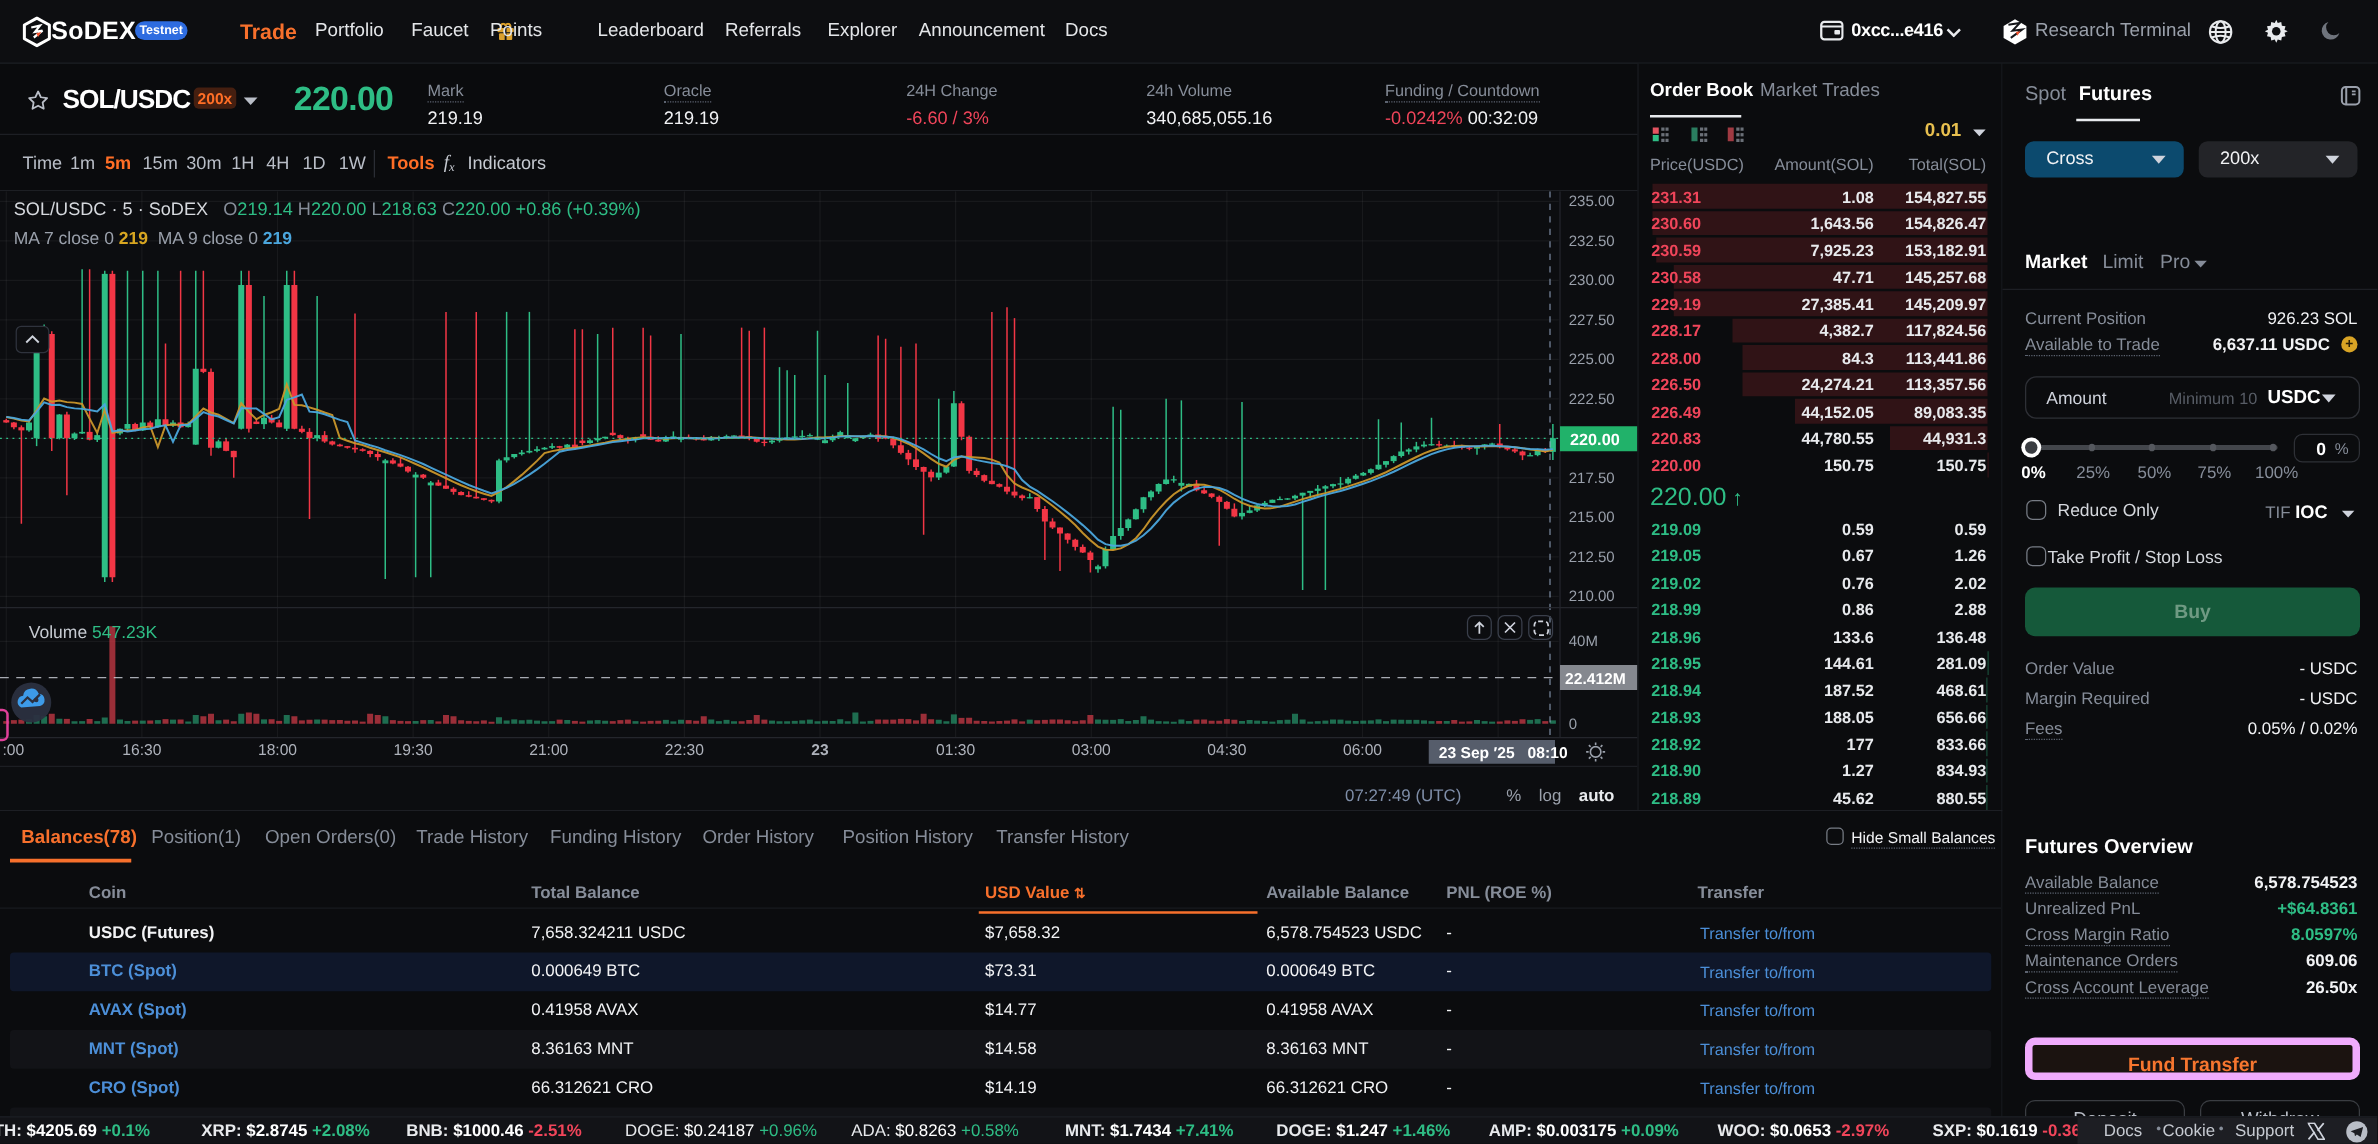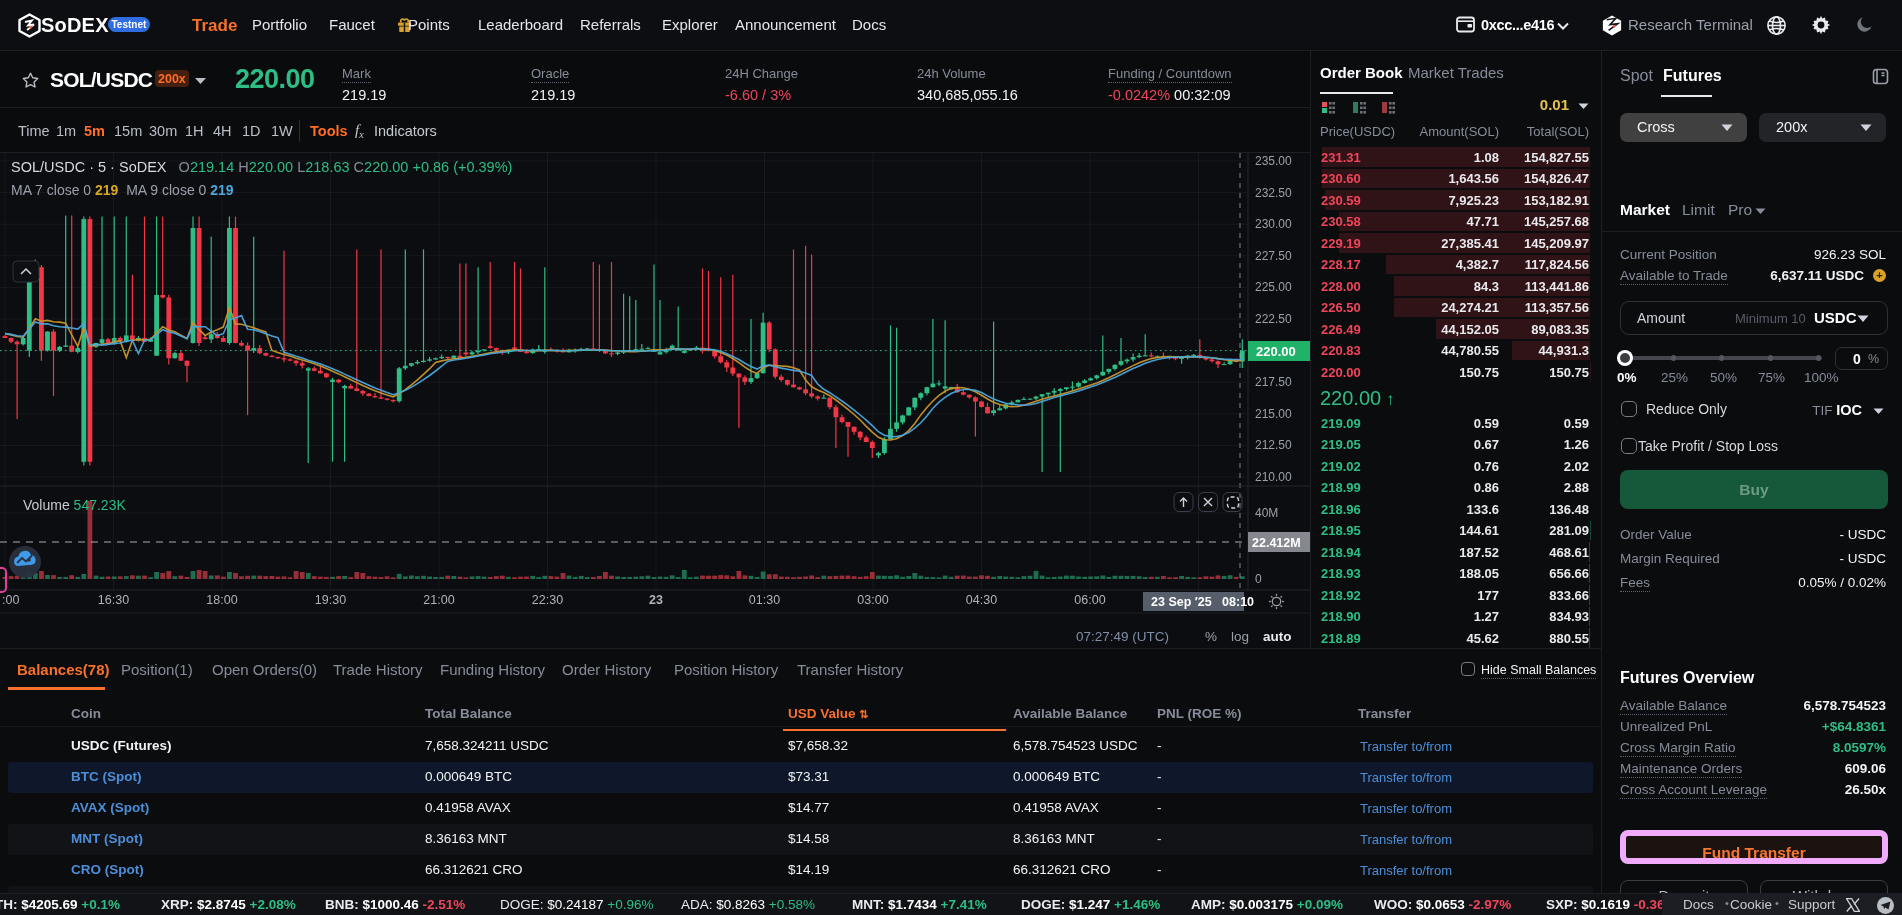--- a/index.html
+++ b/index.html
@@ -30,21 +30,21 @@
 <div class="abs" style="left:108px;top:17px;background:#2e6ce0;color:#fff;font-size:10px;font-weight:bold;padding:2px 3.5px;border-radius:8px">Testnet</div>
 <div class="navitem" style="left:192px;color:#f7702c;font-weight:bold;font-size:17px">Trade</div>
 <div class="navitem" style="left:252px">Portfolio</div>
 <div class="navitem" style="left:329px">Faucet</div>
 <svg class="abs" style="left:397px;top:18px" width="15" height="15" viewBox="0 0 15 15">
  <rect x="1" y="4.4" width="13" height="3.4" rx="0.8" fill="#dba02c"></rect>
  <rect x="2.2" y="8.6" width="10.6" height="5.4" rx="0.8" fill="#dba02c"></rect>
  <line x1="7.5" y1="4.4" x2="7.5" y2="14" stroke="#15161a" stroke-width="1.5"></line>
  <path d="M4.2 4.2 a1.9 1.9 0 1 1 3.3 -1.5 a1.9 1.9 0 1 1 3.3 1.5" fill="none" stroke="#dba02c" stroke-width="1.7"></path>
 </svg>
-<div class="navitem" style="left:408px">Points</div>
+<div class="navitem" style="left:392px">Points</div>
 <div class="navitem" style="left:478px">Leaderboard</div>
 <div class="navitem" style="left:580px">Referrals</div>
 <div class="navitem" style="left:662px">Explorer</div>
 <div class="navitem" style="left:735px">Announcement</div>
 <div class="navitem" style="left:852px">Docs</div>
 <svg class="abs" style="left:1456px;top:16px" width="19" height="17" viewBox="0 0 19 17">
  <rect x="1" y="1.5" width="17" height="14" rx="2.5" fill="none" stroke="#e8eaed" stroke-width="1.8"></rect>
  <line x1="1.5" y1="5.2" x2="18" y2="5.2" stroke="#e8eaed" stroke-width="1.6"></line>
  <rect x="11.5" y="8" width="4.5" height="3.6" rx="0.8" fill="#e8eaed"></rect>
 </svg>
@@ -1007,21 +1007,21 @@
   </div>
 <div class="abs" style="left:1602px;top:51px;width:300px;height:842px;background:#0b0c0e">
 <div class="abs" style="left:18px;top:16px;font-size:16px;color:#868d99">Spot</div>
 <div class="abs" style="left:61px;top:16px;font-size:16px;font-weight:bold;color:#fff">Futures</div>
 <div class="abs" style="left:59px;top:44px;width:51px;height:2px;background:#e8eaed"></div>
 <svg class="abs" style="left:270px;top:17px" width="17" height="17" viewBox="0 0 17 17">
 <rect x="1.5" y="1.5" width="14" height="14" rx="3" fill="none" stroke="#9aa0ab" stroke-width="1.6"></rect>
 <line x1="5" y1="1.5" x2="5" y2="15.5" stroke="#9aa0ab" stroke-width="1.6"></line>
 <path d="M9.5 5 h3 m-3 2.5 h3" stroke="#9aa0ab" stroke-width="1.4"></path>
     </svg>
-<div class="abs" style="left:18px;top:62px;width:127px;height:29px;background:#404040;border-radius:7px">
+<div class="abs" style="left:18px;top:62px;width:127px;height:29px;background:#0c4a6e;border-radius:7px">
       <span style="position:absolute;left:17px;top:6px;font-size:14.5px;color:#f2f3f5">Cross</span>
       <svg style="position:absolute;right:14px;top:11px" width="12" height="8">
         <path d="M0.5 0.5 L6 7 L11.5 0.5 Z" fill="#cfd3dc"></path>
       </svg>
     </div>
 <div class="abs" style="left:157px;top:62px;width:127px;height:29px;background:#232428;border-radius:7px">
       <span style="position:absolute;left:17px;top:6px;font-size:14.5px;color:#f2f3f5">200x</span>
       <svg style="position:absolute;right:14px;top:11px" width="12" height="8">
         <path d="M0.5 0.5 L6 7 L11.5 0.5 Z" fill="#cfd3dc"></path>
       </svg>

